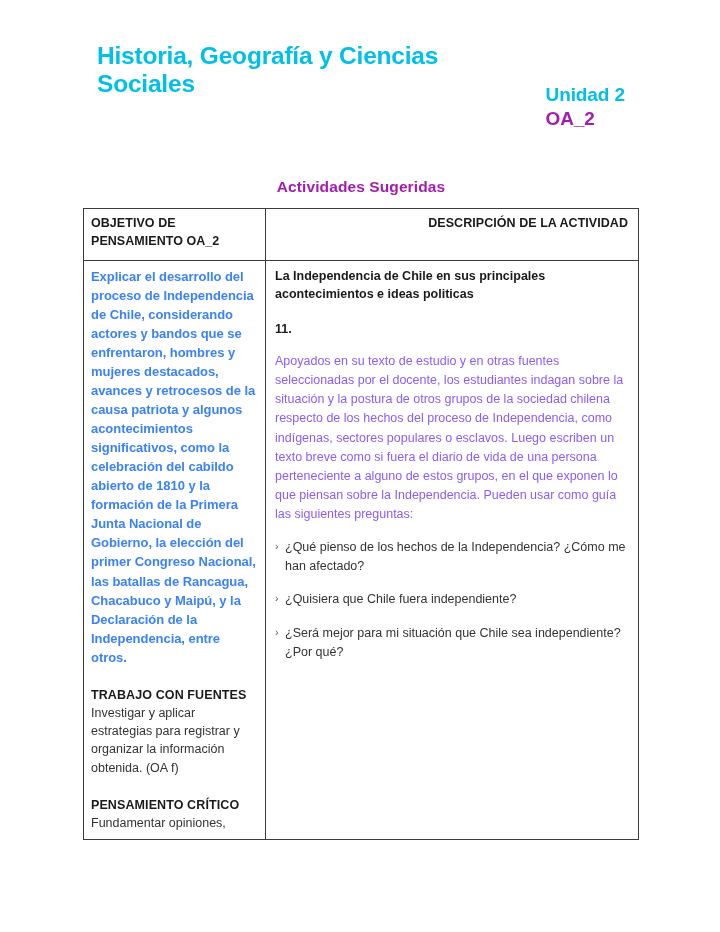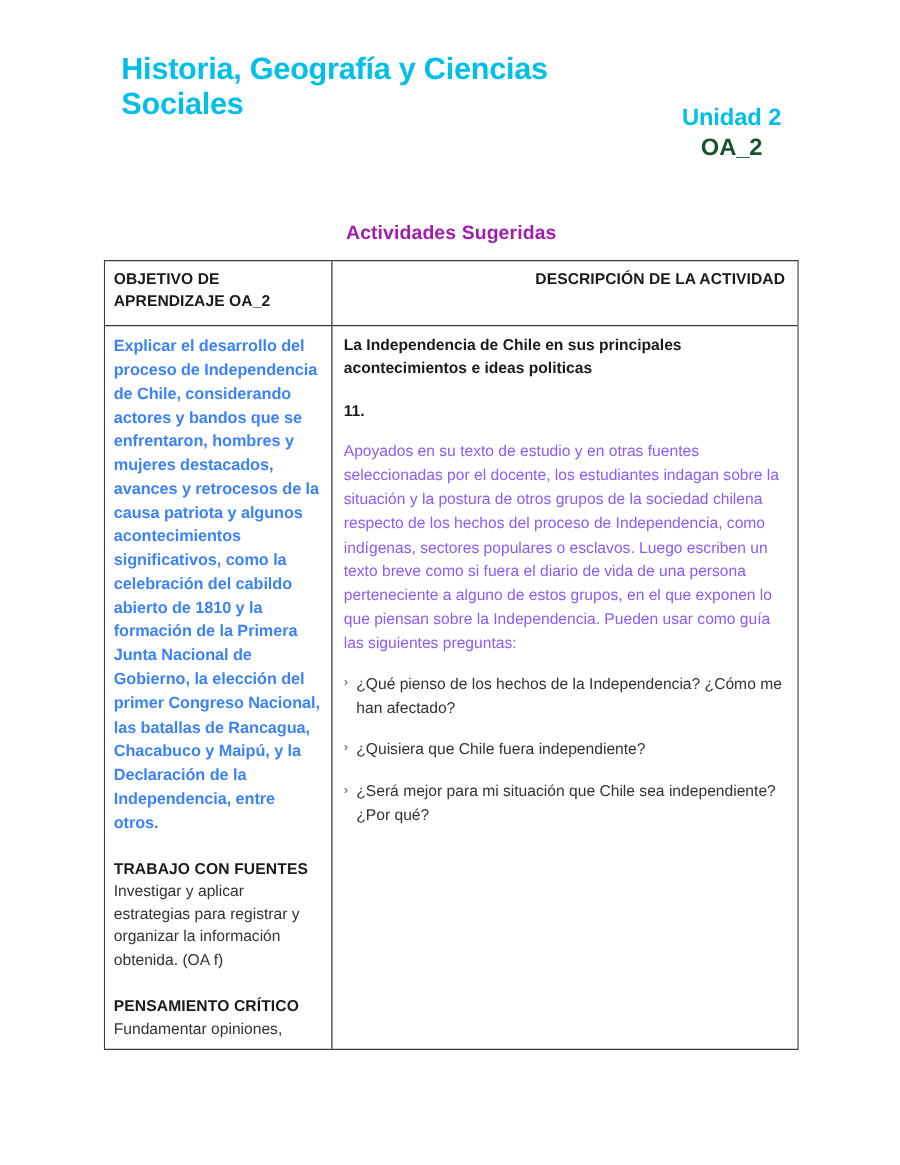--- a/index.html
+++ b/index.html
@@ -65,21 +65,21 @@
   }
 
   
   .masthead-stack {
     position: relative;
   }
   .unit-block {
     position: absolute;
     right: 0;
     top: 41px;
-    text-align: center;
+    text-align: left;
   }
 
   
   .section-heading {
     position: absolute;
     left: 83px;
     top: 178px;
     width: 556px;
     text-align: center;
     font-size: 15.5px;
@@ -217,33 +217,33 @@
 </head>
 <body>
 
 <div class="page">
 
   <div class="masthead">
     <div class="masthead-stack">
       <div class="subject-title" style="color: rgb(0, 191, 232);">Historia, Geografía y Ciencias Sociales</div>
       <div class="unit-block">
         <div class="unit-label" style="color: rgb(0, 191, 232);">Unidad 2</div>
-        <div class="oa-label" style="color: #14532d;">OA_2</div>
+        <div class="oa-label" style="color: #a21caf;">OA_2</div>
       </div>
     </div>
   </div>
 
   <div class="section-heading">Actividades Sugeridas</div>
 
   <div class="act-table">
     <div class="act-table-inner">
 
       <div class="thead-row">
         <div class="col-left">
-          <div class="th-text">OBJETIVO DE APRENDIZAJE OA_2</div>
+          <div class="th-text">OBJETIVO DE PENSAMIENTO OA_2</div>
         </div>
         <div class="col-right">
           <div class="th-text th-center">DESCRIPCIÓN DE LA ACTIVIDAD</div>
         </div>
       </div>
 
       <div class="tbody-row">
 
         <div class="col-left">
           <p class="oa-statement">Explicar el desarrollo del proceso de Independencia de Chile, considerando actores y bandos que se enfrentaron, hombres y mujeres destacados, avances y retrocesos de la causa patriota y algunos acontecimientos significativos, como la celebración del cabildo abierto de 1810 y la formación de la Primera Junta Nacional de Gobierno, la elección del primer Congreso Nacional, las batallas de Rancagua, Chacabuco y Maipú, y la Declaración de la Independencia, entre otros.</p>

